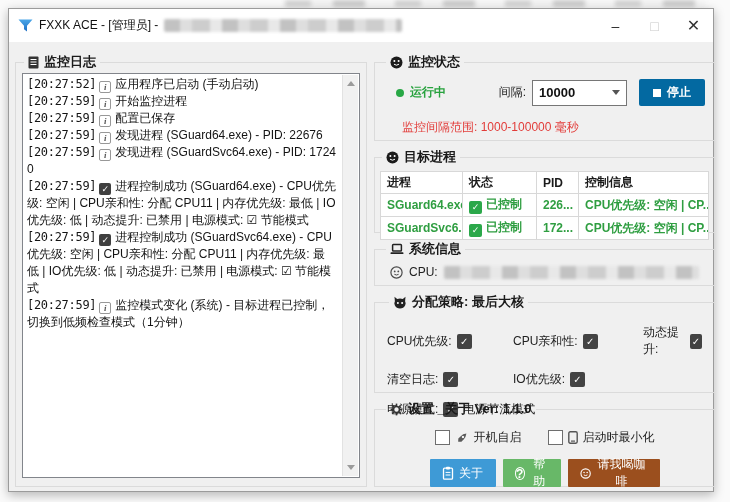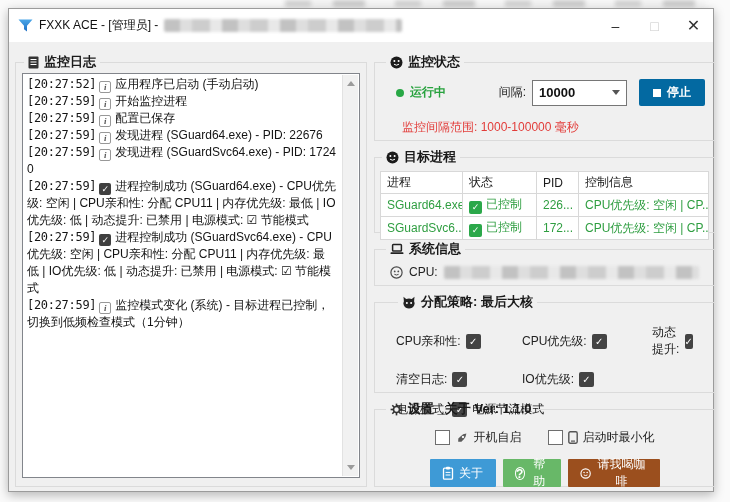--- a/index.html
+++ b/index.html
@@ -76,35 +76,35 @@
     background:#0369a1; color:#fff; font-size:12px; font-weight:bold; display:flex; align-items:center;
     justify-content:center; gap:6px; font-family:inherit; cursor:pointer; }
   .stop-square { width:8px; height:8px; background:#fff; display:inline-block; }
   .range-hint { color:#e23c39; font-size:12px; margin:13px 0 0 18px; }
 
   
   .sec-process { height:85px; padding:2px 5px; }
   table.proc { width:100%; border-collapse:collapse; font-size:12px; margin-top:3px;
     background:#fff; border:1px solid #9f9f9f; table-layout:fixed; }
   table.proc th, table.proc td { border:1px solid #d8d8d8; padding:2px 6px; text-align:left;
-    white-space:nowrap; overflow:hidden; font-weight:normal; height:21px; }
+    white-space:nowrap; overflow:hidden; font-weight:bold; height:21px; }
   table.proc th { color:#1a1a1a; }
   table.proc td { color:#2f9e41; }
   .col-proc { width:82px; } .col-status { width:74px; } .col-pid { width:42px; }
   .cb-green { display:inline-block; width:13px; height:13px; background:#2ba84a; border-radius:2px;
     color:#fff; font-size:9px; line-height:13px; text-align:center; vertical-align:-2px; margin-right:4px; }
   .cb-green::after { content:"✓"; }
 
   
   .sec-system { height:46px; padding:2px 9px; }
   .sys-row { display:flex; align-items:center; gap:6px; margin:5px 0 0 6px; font-size:12px; color:#222; }
   .cpu-redact { width:255px; height:13px; }
 
   
-  .sec-strategy { height:100px; padding:4px 21px; }
+  .sec-strategy { height:100px; padding:4px 12px; }
   .strategy-grid { display:grid; grid-template-columns:126px 130px 1fr; row-gap:13px; margin-top:9px; font-size:12px; color:#222; }
   .opt { display:flex; align-items:center; gap:5px; }
   .cb-dark { display:inline-block; width:15px; height:15px; background:#434343; border-radius:2px;
     color:#fff; font-size:10px; line-height:15px; text-align:center; }
   .cb-dark::after { content:"✓"; }
   .power-row { display:flex; align-items:center; gap:5px; margin-top:13px; font-size:12px; color:#222; }
 
   
   .sec-settings { height:87px; padding:2px 9px; }
   .auto-row { display:flex; justify-content:center; align-items:center; gap:26px; margin-top:9px; font-size:12px; color:#222; }
@@ -278,26 +278,26 @@
         <svg width="14" height="13" viewBox="0 0 14 13">
           <path d="M1.5 0.8 L4.2 3 Q7 2.1 9.8 3 L12.5 0.8 L12.1 5.3 Q13.2 7.2 12.2 9.2 Q10.6 12.4 7 12.4 Q3.4 12.4 1.8 9.2 Q0.8 7.2 1.9 5.3 Z" fill="#222"></path>
           <circle cx="4.9" cy="7" r="1" fill="#fff"></circle>
             <circle cx="9.1" cy="7" r="1" fill="#fff"></circle>
         </svg>
         <span>分配策略: 最后大核</span>
       </legend>
       <div class="strategy-grid">
 
           <div class="opt">
+            <span>CPU优先级:</span>
+            <span class="cb-dark"></span>
+          </div>
+
+          <div class="opt">
             <span>CPU亲和性:</span>
-            <span class="cb-dark"></span>
-          </div>
-
-          <div class="opt">
-            <span>CPU优先级:</span>
             <span class="cb-dark"></span>
           </div>
 
           <div class="opt">
             <span>动态提升:</span>
             <span class="cb-dark"></span>
           </div>
 
           <div class="opt">
             <span>清空日志:</span>

